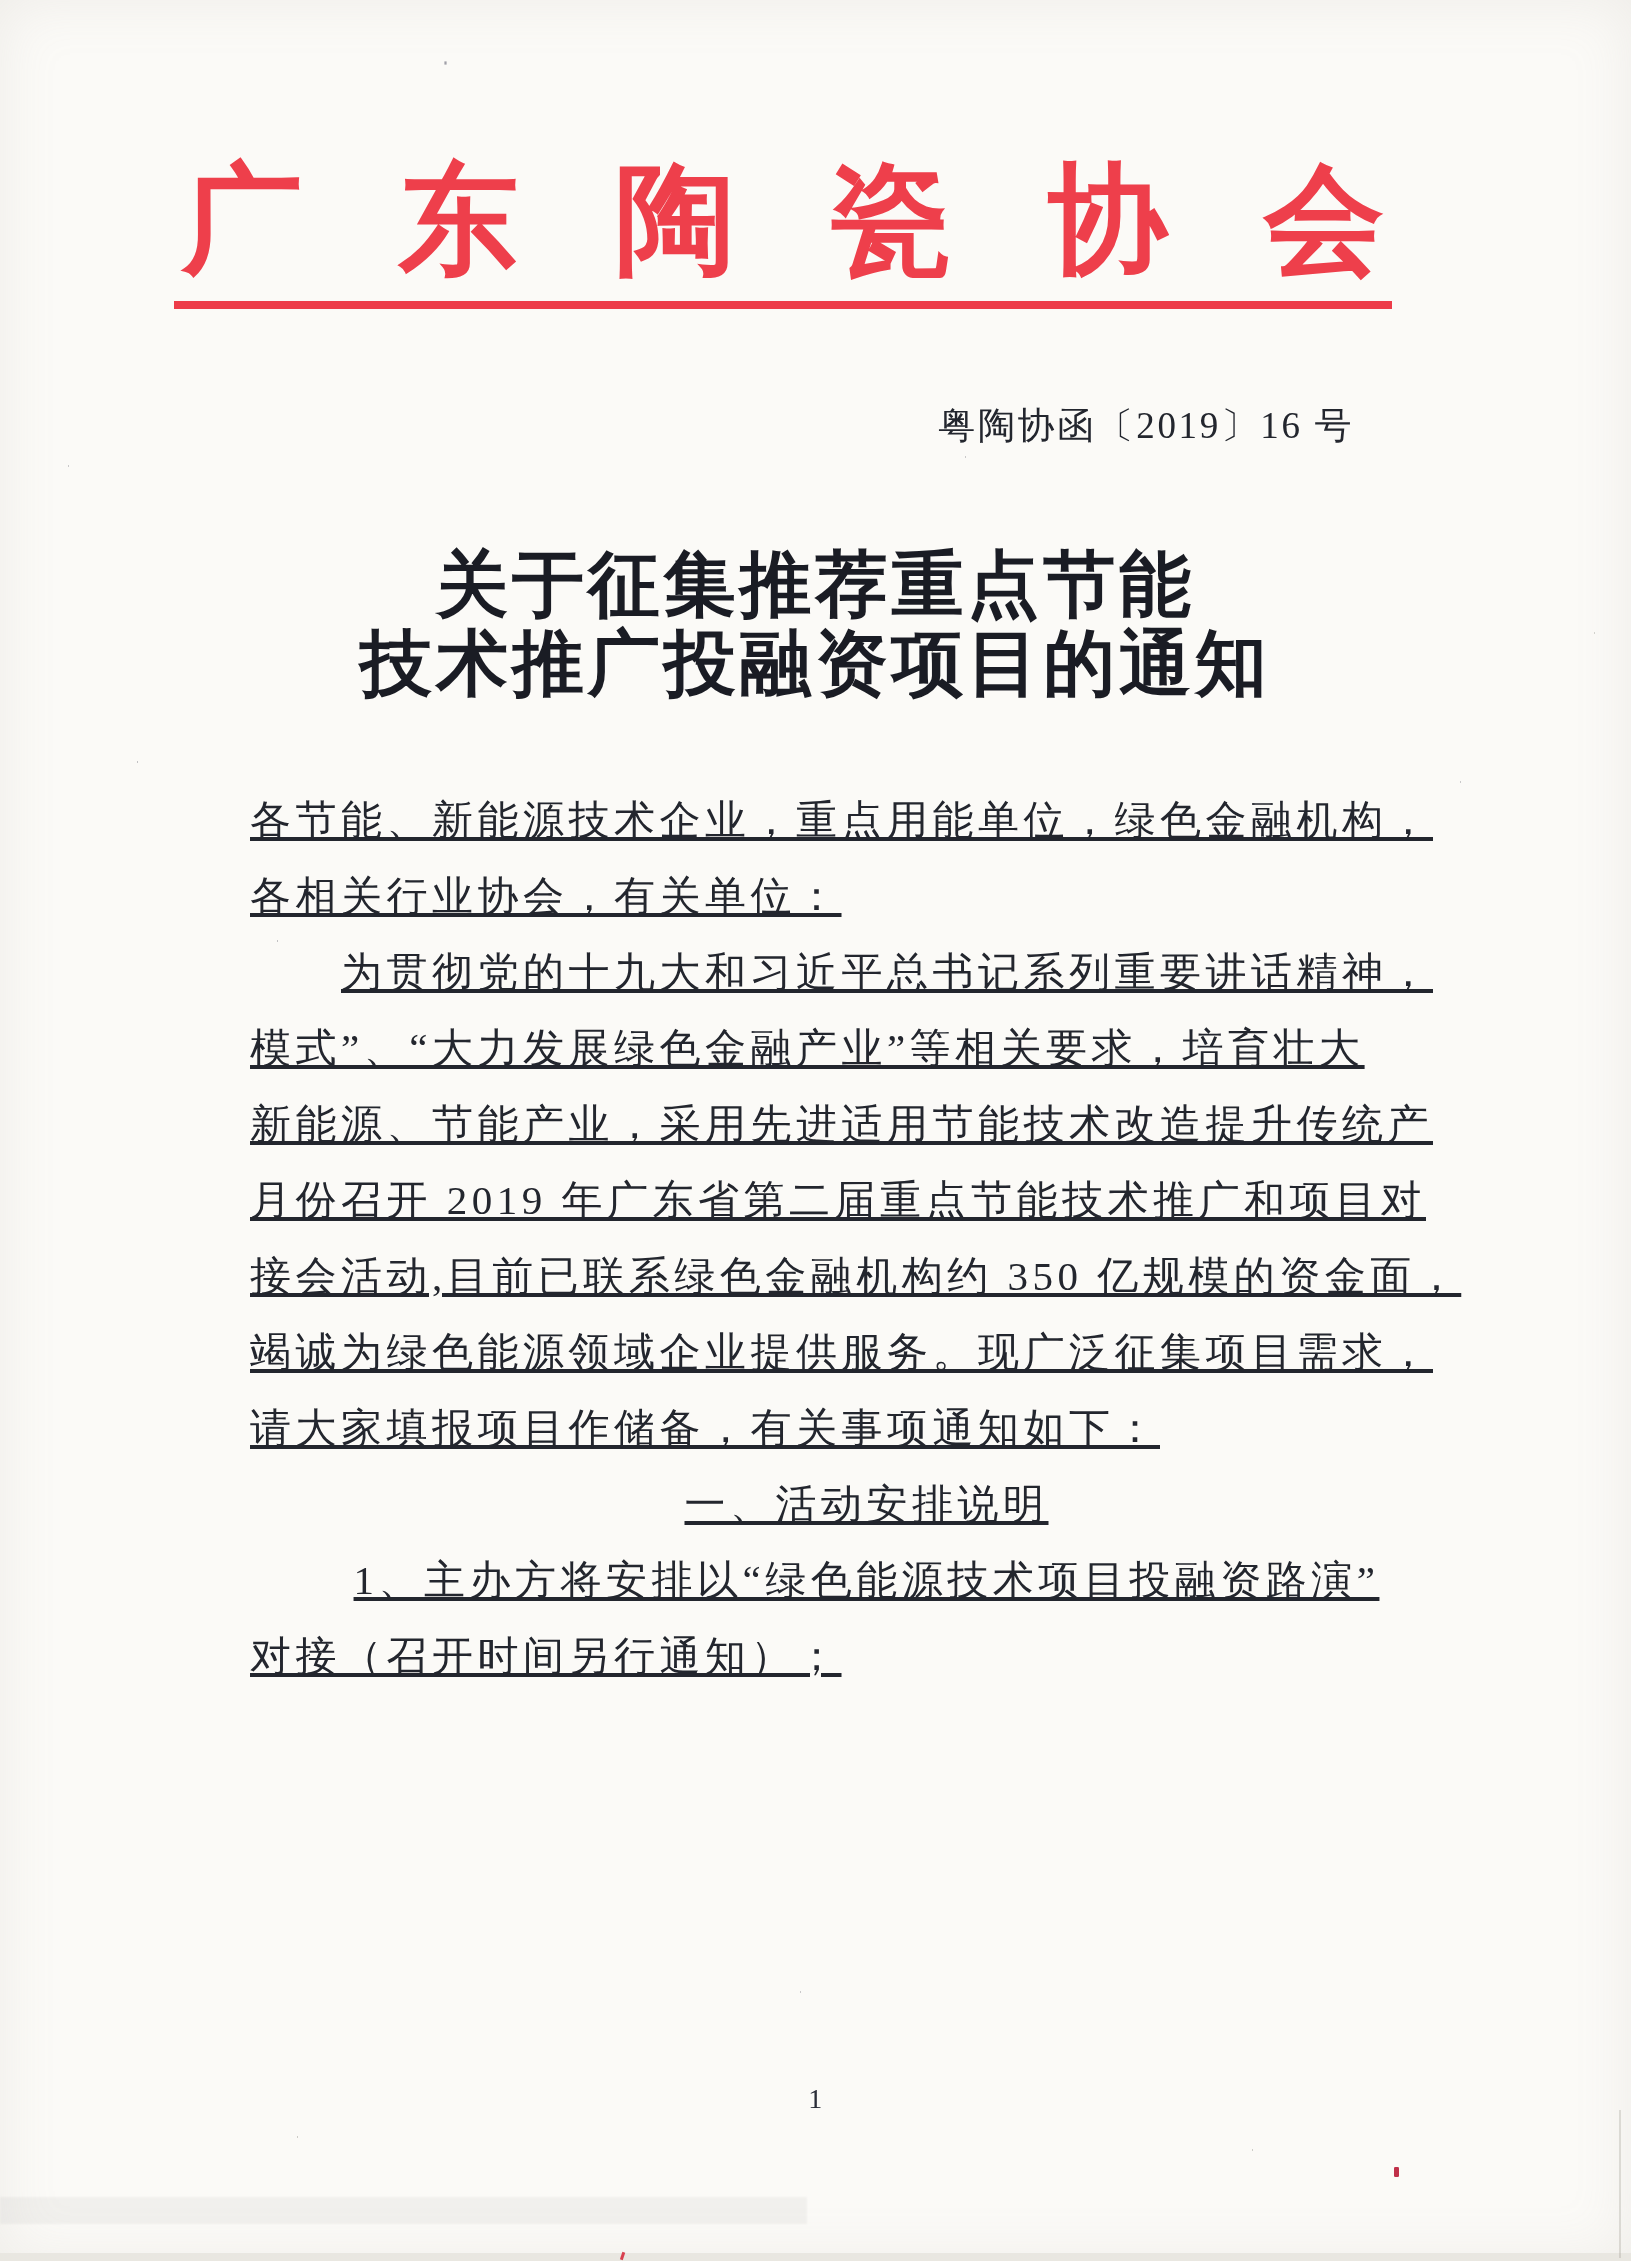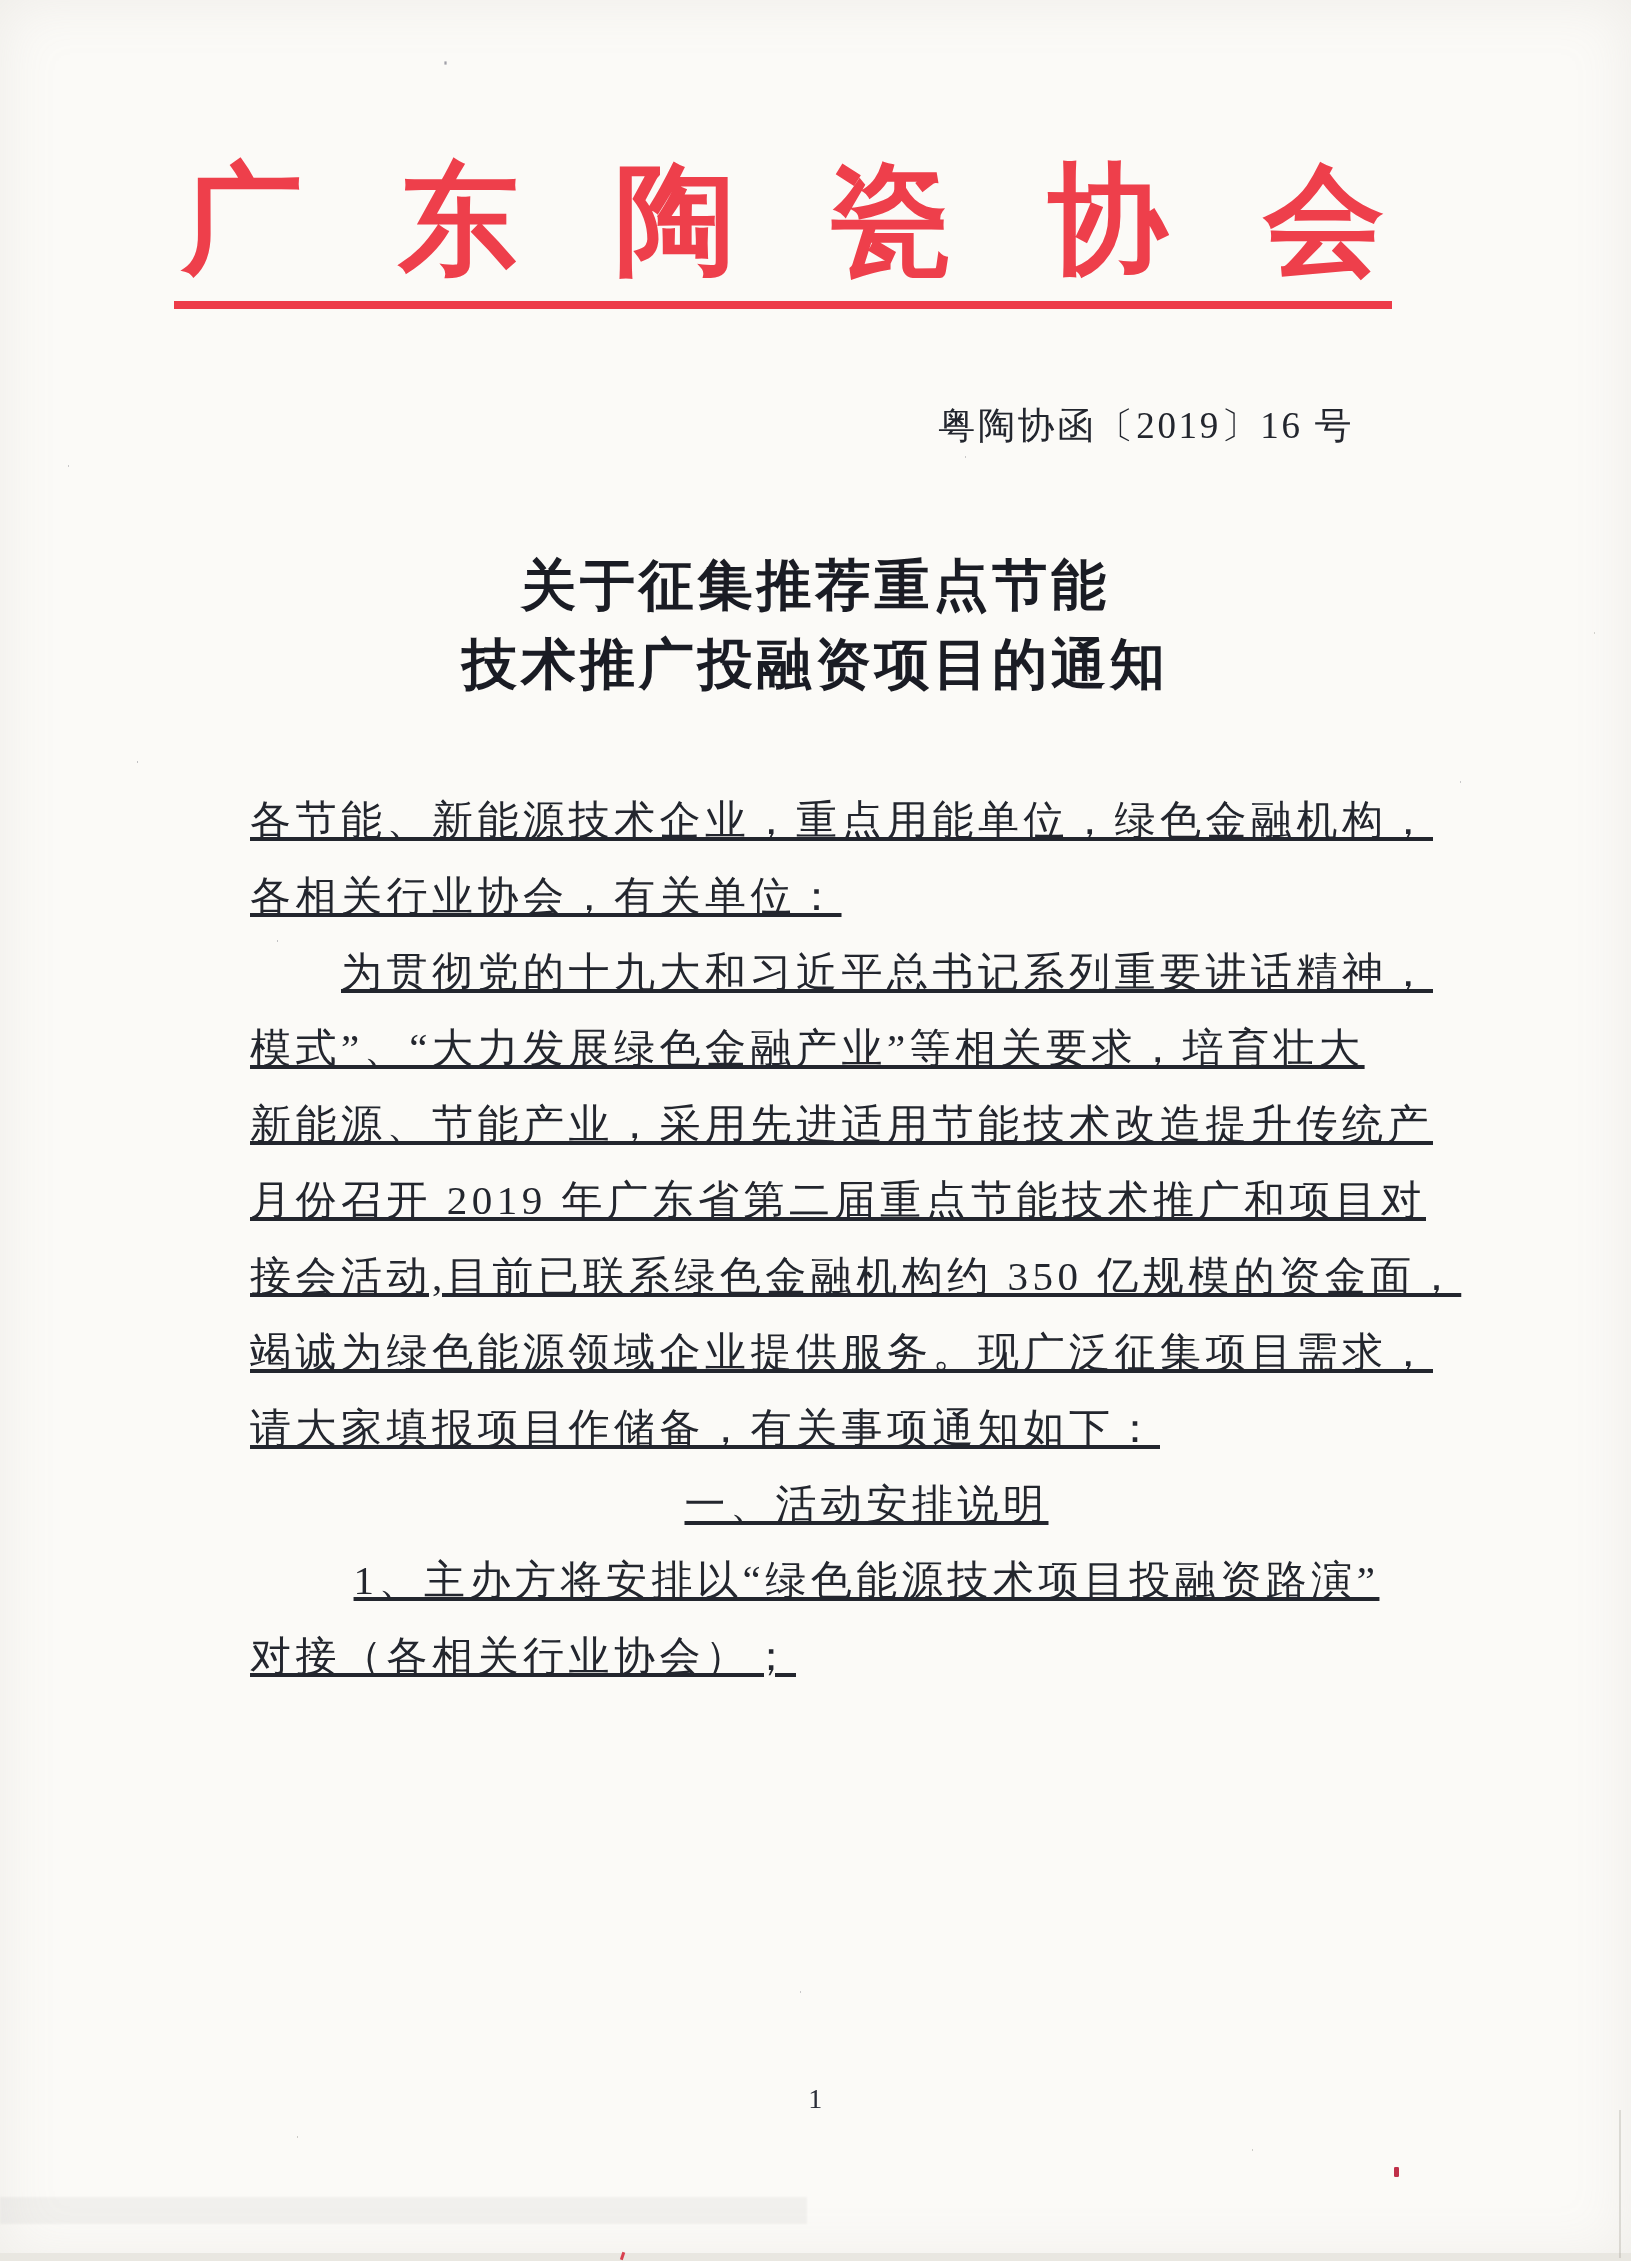--- a/index.html
+++ b/index.html
@@ -49,21 +49,21 @@
     white-space: nowrap;
   }
   
   .title {
     position: absolute;
     top: 546px;
     left: 0;
     width: 100%;
     margin: 0;
     text-align: center;
-    font-size: 55px;
+    font-size: 72px;
     font-weight: 600;
     color: #1a1c24;
     line-height: 79px;
     letter-spacing: 3.9px;
   }
   
   .body-text {
     position: absolute;
     top: 782px;
     left: 250px;
@@ -180,21 +180,21 @@
     <div class="line">各相关行业协会，有关单位：</div>
     <div class="line indent-2">为贯彻党的十九大和习近平总书记系列重要讲话精神，</div>
     <div class="line">模式”、“大力发展绿色金融产业”等相关要求，培育壮大</div>
     <div class="line">新能源、节能产业，采用先进适用节能技术改造提升传统产</div>
     <div class="line">月份召开 2019 年广东省第二届重点节能技术推广和项目对</div>
     <div class="line">接会活动,目前已联系绿色金融机构约 350 亿规模的资金面，</div>
     <div class="line">竭诚为绿色能源领域企业提供服务。现广泛征集项目需求，</div>
     <div class="line">请大家填报项目作储备，有关事项通知如下：</div>
     <div class="line indent-2">一、活动安排说明</div>
     <div class="line indent-2">1、主办方将安排以“绿色能源技术项目投融资路演”</div>
-    <div class="line">对接（各相关行业协会）；</div>
+    <div class="line">对接（召开时间另行通知）；</div>
   </main>
 
   <div class="page-number">1</div>
 
   <div class="speckle-band"></div>
   <div class="edge-bottom"></div>
   <div class="red-speck-1"></div>
   <div class="red-speck-2"></div>
   <div class="right-edge-line"></div>
   <div class="dust"></div>

